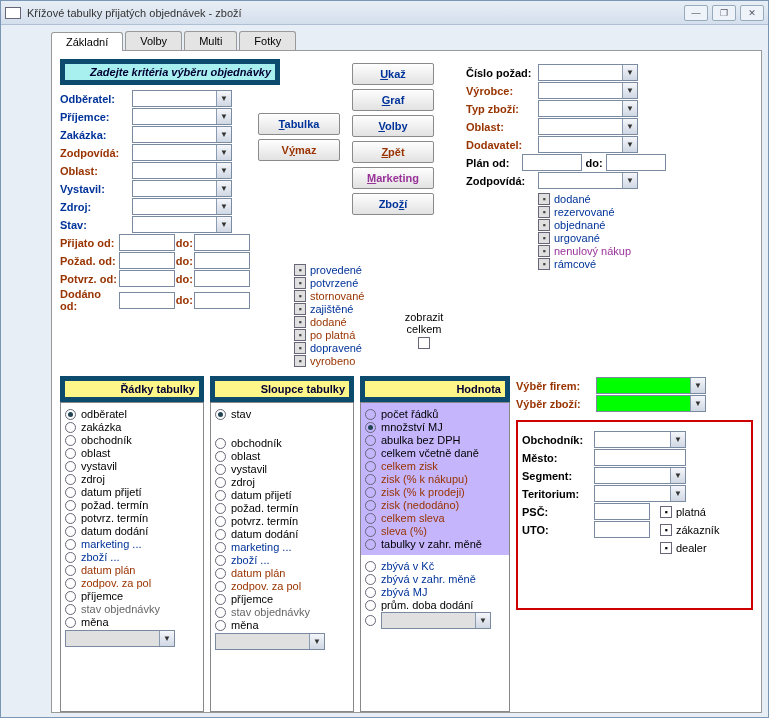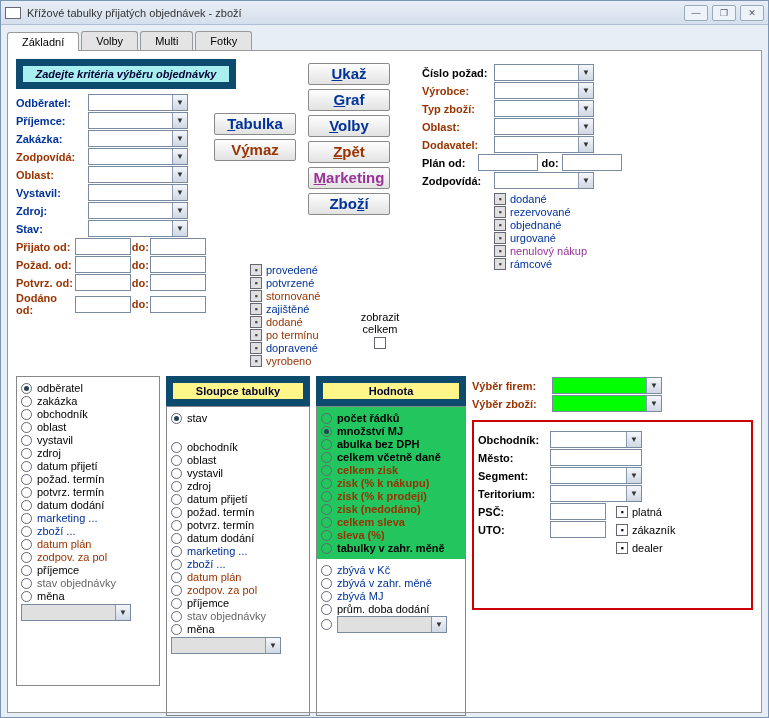--- a/index.html
+++ b/index.html
@@ -3,49 +3,49 @@
 <meta charset="utf-8">
 <style>
 * { box-sizing: border-box; margin: 0; padding: 0; }
 body { font-family: Tahoma, Arial, sans-serif; font-size: 11px; background: #fff; color: #000; }
 .window { width: 769px; height: 718px; border: 1px solid #7a96b4; background: #e8eef5; position: relative; }
 .titlebar { background: linear-gradient(#e8eef5,#d4dfed); height: 24px; display: flex; align-items: center; padding: 0 4px; border-bottom: 1px solid #b0c0d4; }
 .titlebar .icon { width: 16px; height: 12px; border: 1px solid #667; background: #fff; margin-right: 6px; }
 .titlebar .title { flex: 1; color: #333; }
 .title-btns { display: flex; gap: 4px; }
 .title-btns span { width: 24px; height: 16px; border: 1px solid #9ab; background: #eef3f9; border-radius: 2px; display: flex; align-items: center; justify-content: center; font-size: 9px; color: #556; cursor: pointer; }
-.content { padding: 6px; }
+.content { padding: 6px; margin-left: 44px; }
 .tabs { display: flex; border-bottom: 1px solid #999; }
 .tab { padding: 3px 14px; border: 1px solid #999; border-bottom: none; background: #e4e4e4; margin-right: 2px; border-radius: 3px 3px 0 0; cursor: pointer; }
 .tab.active { background: #fff; position: relative; top: 1px; }
 .panel { background: #fff; border: 1px solid #999; border-top: none; padding: 8px; height: 662px; }
-.section-title { text-align: center; padding: 2px 4px; font-weight: bold; border: 7px solid #0c4a6e; }
+.section-title { text-align: right; padding: 2px 4px; font-weight: bold; border: 5px solid #0c4a6e; }
 .cyan { background: #a8f0f0; color: #003; }
 .yellow { background: #fff68a; color: #003; }
 .row { display: flex; align-items: center; margin: 1px 0; min-height: 17px; }
 .lbl { width: 72px; font-weight: bold; }
 .lbl.blue { color: #003399; }
 .lbl.red { color: #993300; }
 .lbl.black { color: #000; }
 input.txt { border: 1px solid #7a8aa0; height: 17px; padding: 0 2px; font-size: 11px; }
 .combo { border: 1px solid #7a8aa0; height: 17px; background: #fff; display: flex; align-items: center; position: relative; }
 .combo .arrow { position: absolute; right: 0; top: 0; width: 15px; height: 15px; background: linear-gradient(#f4f6fa,#d0d8e4); border-left: 1px solid #8a9ab0; display: flex; align-items: center; justify-content: center; font-size: 8px; color: #333; }
-.btn { display: block; width: 82px; height: 22px; border: 1px solid #8a8a8a; background: linear-gradient(#fefefe,#e2e2e2); border-radius: 2px; text-align: center; line-height: 20px; font-weight: bold; cursor: pointer; margin-bottom: 4px; font-size: 15px; }
+.btn { display: block; width: 82px; height: 22px; border: 1px solid #8a8a8a; background: linear-gradient(#fefefe,#e2e2e2); border-radius: 2px; text-align: center; line-height: 20px; font-weight: bold; cursor: pointer; margin-bottom: 4px; font-size: 11px; }
 .btn.blue { color: #003399; }
 .btn.red { color: #993300; }
 .btn.purple { color: #993399; }
 .btn .u { text-decoration: underline; }
 .chk { display: flex; align-items: center; gap: 4px; margin: 1px 0; }
 .chk .box { width: 12px; height: 12px; border: 1px solid #667; background: #fff; flex-shrink: 0; display: flex; align-items: center; justify-content: center; font-size: 9px; color: #444; }
 .chk .box.dim { background: #e0e0e0; }
 .radio { display: flex; align-items: center; gap: 5px; margin: 1px 0; cursor: pointer; }
 .radio .dot { width: 11px; height: 11px; border: 1px solid #667; border-radius: 50%; flex-shrink: 0; display: flex; align-items: center; justify-content: center; }
 .radio .dot.sel::after { content: ""; width: 5px; height: 5px; background: #245; border-radius: 50%; }
 .col-box { border: 1px solid #888; padding: 4px; }
-.gray-bg { background: #22c55e; font-weight: bold; }
+.gray-bg { background: #c4b5fd; }
 .green-bg { background: #0f0; }
 .red-border { border: 2px solid #c00; }
 .top-layout { display: flex; gap: 8px; }
 .left-col { width: 190px; }
 .mid-col { width: 200px; }
 .right-col { flex: 1; }
 .bottom-layout { display: flex; gap: 6px; margin-top: 8px; }
 .list-col { width: 144px; }
 .val-col { width: 150px; }
 .last-col { flex: 1; }
@@ -187,21 +187,21 @@
               <div class="chk">
                   <span class="box dim">▪</span>
                   <span class="txt-blue">zajištěné</span>
                 </div>
               <div class="chk">
                   <span class="box dim">▪</span>
                   <span class="txt-red">dodané</span>
                 </div>
               <div class="chk">
                   <span class="box dim">▪</span>
-                  <span class="txt-red">po termínu</span>
+                  <span class="txt-red">po platná</span>
                 </div>
               <div class="chk">
                   <span class="box dim">▪</span>
                   <span class="txt-blue">dopravené</span>
                 </div>
               <div class="chk">
                   <span class="box dim">▪</span>
                   <span class="txt-red">vyrobeno</span>
                 </div>
             </div>
@@ -282,20 +282,21 @@
                 <span class="box dim">▪</span>
                 <span class="txt-blue">rámcové</span>
               </div>
           </div>
         </div>
       </div>
 
       <div class="bottom-layout">
 
         <div class="list-col">
+          <div class="section-title yellow">Řádky tabulky</div>
           <div class="col-box" style="height:310px" id="radky-box">
               <div class="radio">
                 <span class="dot sel"></span>
                 <span>odběratel</span>
               </div>
               <div class="radio">
                 <span class="dot"></span>
                 <span>zakázka</span>
               </div>
               <div class="radio">

